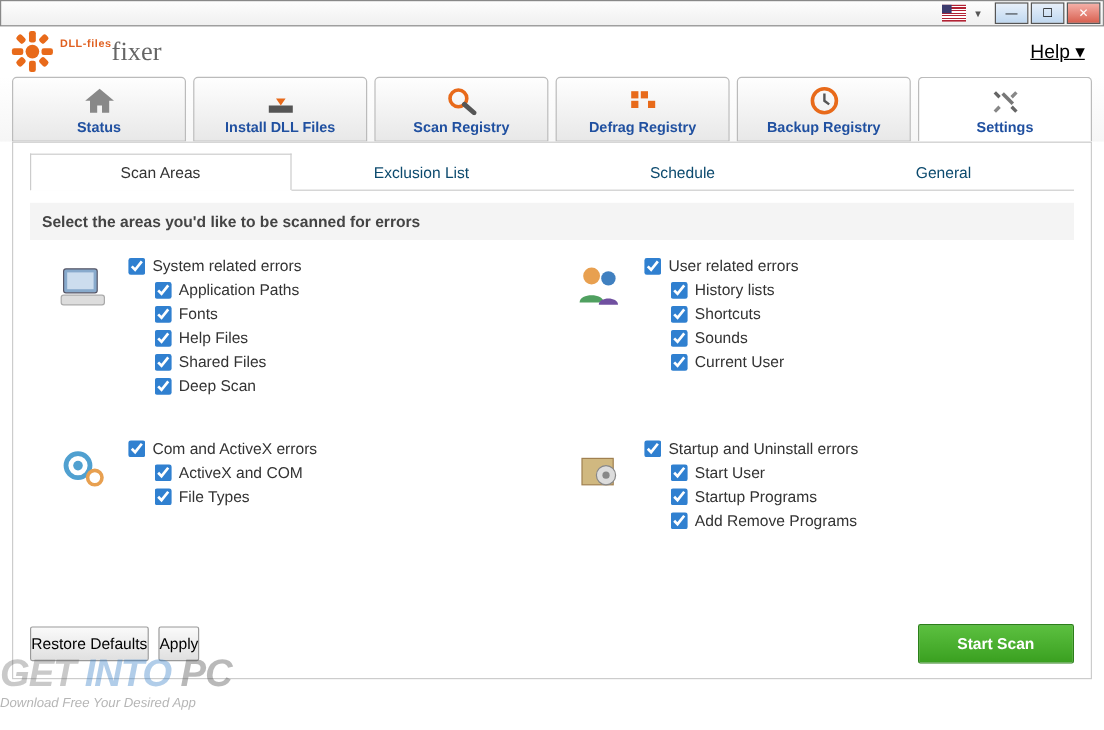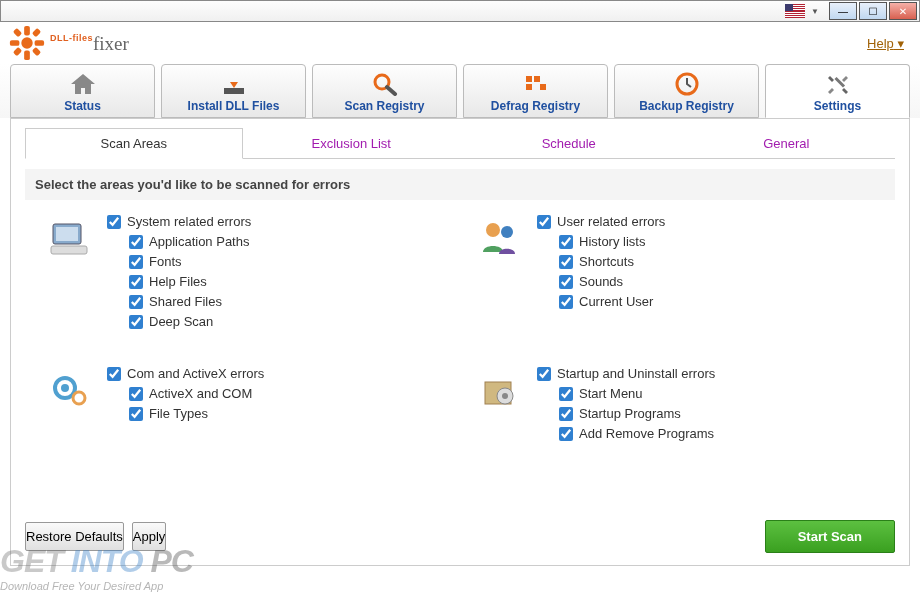--- a/index.html
+++ b/index.html
@@ -9,30 +9,30 @@
 .flag::before { content:""; position:absolute; left:0; top:0; width:8px; height:7px; background:#3c3b6e; }
 .winbtn { width: 28px; height: 18px; border: 1px solid #555; margin-left: 2px; display:flex; align-items:center; justify-content:center; font-size:10px; }
 .winbtn.min { background: linear-gradient(#e8f0fa,#c0d8f0); }
 .winbtn.max { background: linear-gradient(#e8f0fa,#c0d8f0); }
 .winbtn.close { background: linear-gradient(#f5b0a8,#d86050); color:#fff; }
 .header { height: 42px; display:flex; align-items:center; justify-content:space-between; padding: 0 16px 0 8px; }
 .logo-area { display:flex; align-items:center; gap:4px; }
 .logo-icon { width: 38px; height: 38px; }
 .logo-text { display:flex; flex-direction:row; line-height:1; }
 .logo-dll { font-size:9px; color:#e06020; font-weight:bold; letter-spacing:0.5px; }
-.logo-fixer { font-size:19px; color:#666; font-family: Georgia, serif; }
-.help { color:#a16207; font-size:13px; text-decoration:underline; cursor:pointer; }
+.logo-fixer { font-size:22px; color:#666; font-family: Georgia, serif; }
+.help { color:#000000; font-size:16px; text-decoration:underline; cursor:pointer; }
 .main-tabs { display:flex; gap:6px; padding: 0 10px; background: linear-gradient(#fff,#f6f6f6); }
 .mtab { flex:1; border:1px solid #bbb; border-radius:4px 4px 0 0; background: linear-gradient(#fefefe,#e8e8e8); display:flex; flex-direction:column; align-items:center; padding:6px 4px 4px; cursor:pointer; }
 .mtab.active { background:#fff; border-bottom-color:#fff; }
 .mtab .ico { width:30px; height:26px; margin-bottom:2px; display:flex; align-items:center; justify-content:center; }
 .mtab .lbl { font-size:12px; font-weight:bold; color:#2050a0; }
 .content { border:1px solid #ccc; margin: 0 10px; background:#fff; height: 448px; padding: 8px 14px 14px; position:relative; }
 .subtabs { display:flex; border-bottom:1px solid #ccc; margin-bottom:10px; }
-.stab { flex:1; text-align:center; padding:7px 0; font-size:13px; color:#a21caf; border:1px solid transparent; border-bottom:none; cursor:pointer; position:relative; top:1px; background:transparent; }
+.stab { flex:1; text-align:center; padding:7px 0; font-size:13px; color:#0c4a6e; border:1px solid transparent; border-bottom:none; cursor:pointer; position:relative; top:1px; background:transparent; }
 .stab.active { border-color:#ccc; background:#fff; border-bottom:1px solid #fff; font-weight:normal; color:#333; }
 .instruction { background:#f4f4f4; padding:8px 10px; font-size:13px; font-weight:bold; color:#444; margin-bottom:14px; }
 .groups { display:grid; grid-template-columns: 1fr 1fr; gap: 22px 30px; padding: 0 20px; }
 .group { display:flex; gap:12px; margin-bottom:10px; }
 .gicon { width:50px; height:50px; flex-shrink:0; display:flex; align-items:flex-start; justify-content:center; padding-top:2px; }
 .glist { flex:1; }
 .chk-row { display:flex; align-items:center; gap:6px; font-size:13px; color:#333; margin-bottom:5px; }
 .chk-row.head { font-weight:normal; }
 .chk-row input { width:14px; height:14px; accent-color:#3080d0; }
 .sub { margin-left:22px; }
@@ -252,21 +252,21 @@
             <circle cx="28" cy="28" r="3" fill="#888"></circle>
           </svg>
         </div>
       <div class="glist">
         <label class="chk-row head">
             <input type="checkbox" checked="" style="">
             <span>Startup and Uninstall errors</span>
           </label>
         <label class="chk-row sub">
             <input type="checkbox" checked="" style="">
-            <span>Start Menu</span>
+            <span>Start User</span>
           </label>
         <label class="chk-row sub">
             <input type="checkbox" checked="" style="">
             <span>Startup Programs</span>
           </label>
         <label class="chk-row sub">
             <input type="checkbox" checked="" style="">
             <span>Add Remove Programs</span>
           </label>
       </div>

